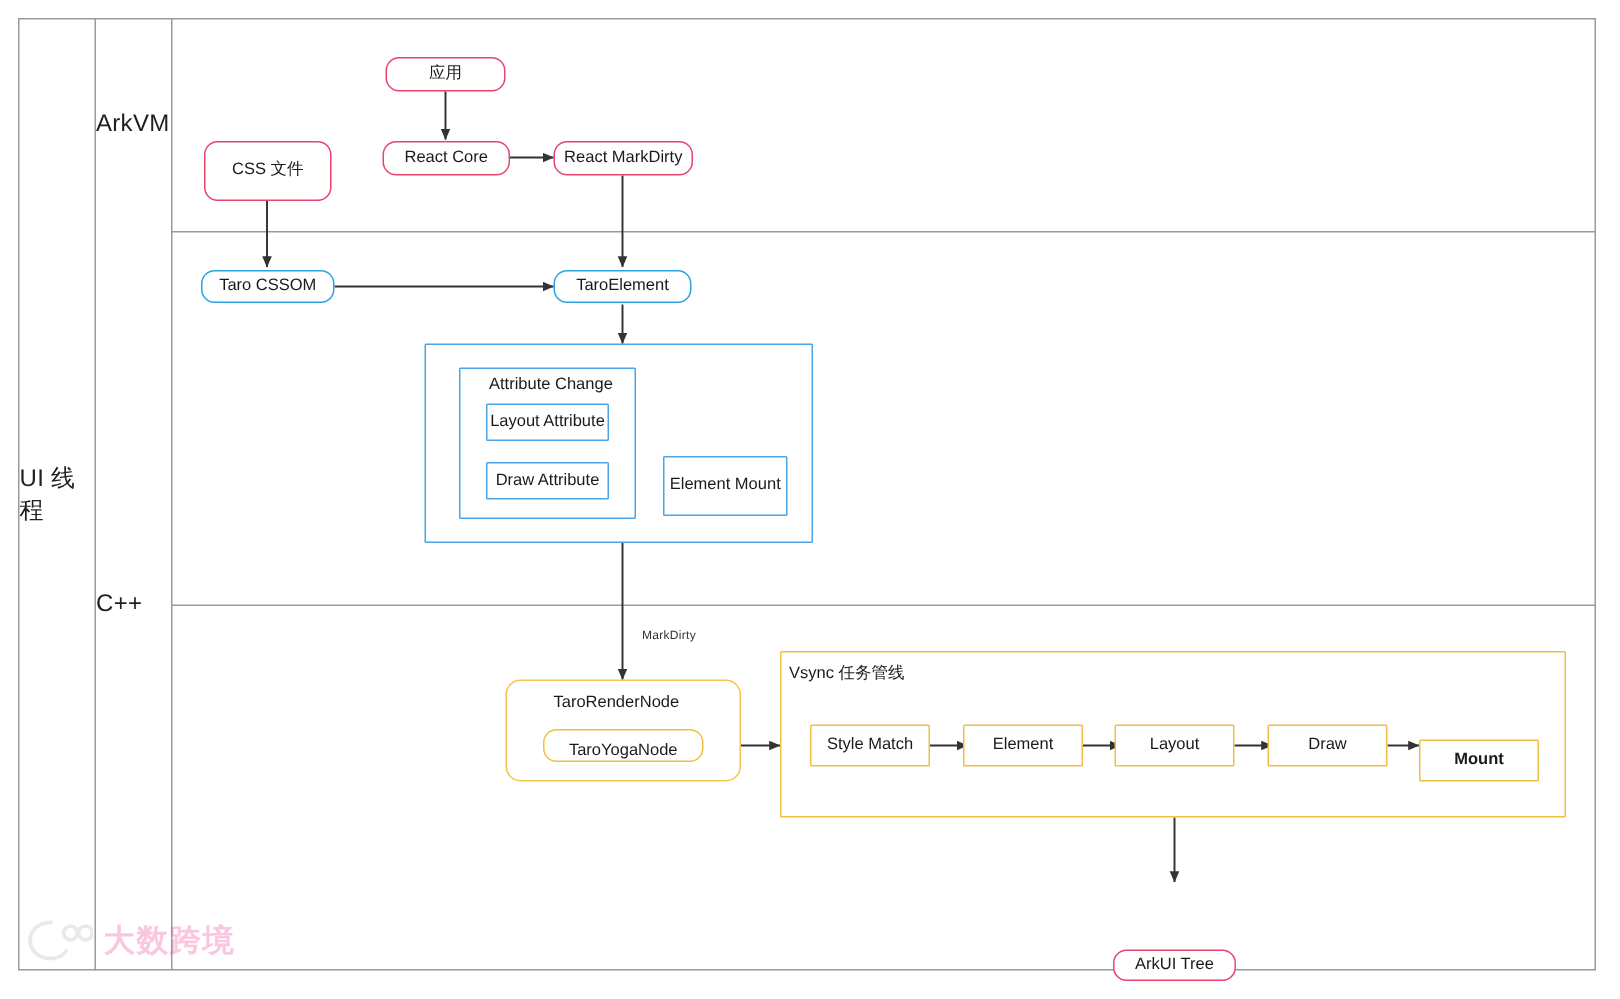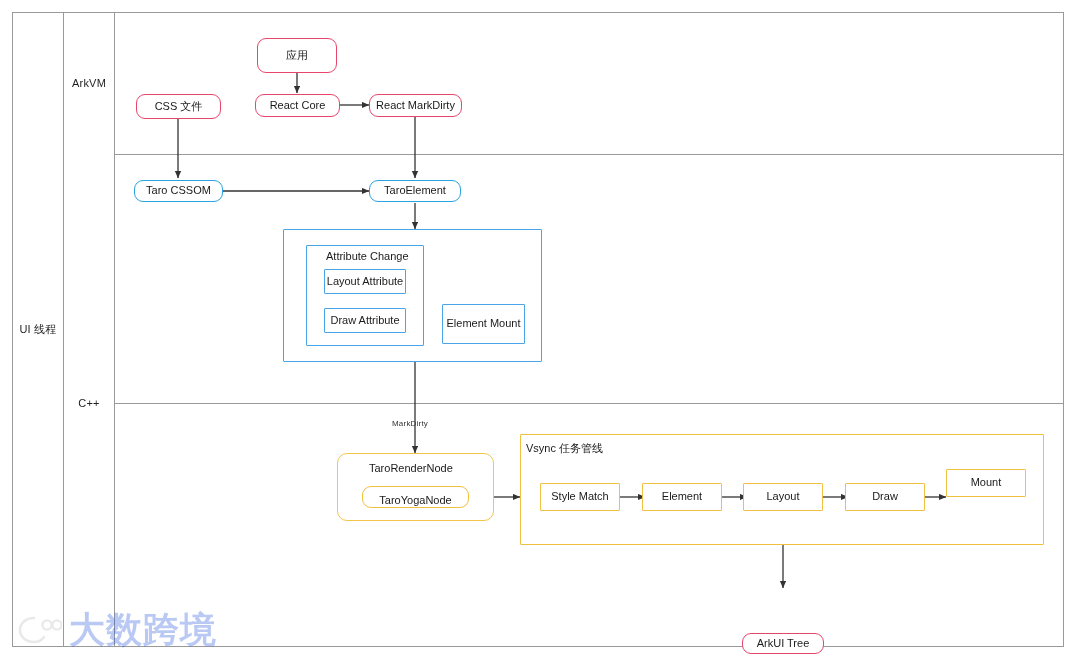--- a/index.html
+++ b/index.html
@@ -32,22 +32,22 @@
   }
   .vline {
     width: 0; border-left: 1px solid #9a9a9a;
   }
   .hline {
     height: 0; border-top: 1px solid #9a9a9a;
   }
   .lane-label {
     display: flex;
     align-items: center;
-    justify-content: center;
-    font-size: 11px;
+    justify-content: flex-start;
+    font-size: 16px;
     color: #1f1f1f;
     letter-spacing: .2px;
   }
 
   
   .node {
     display: flex;
     align-items: center;
     justify-content: center;
     text-align: center;
@@ -89,40 +89,41 @@
     white-space: nowrap;
   }
 
   
   .edge-label {
     position: absolute;
     font-size: 8px;
     color: #333;
     white-space: nowrap;
     letter-spacing: .2px;
+    margin-left: 36px;
   }
   svg.wires {
     position: absolute;
     left: 0; top: 0;
     width: 1080px; height: 666px;
     pointer-events: none;
   }
 
   
   .watermark {
     left: 18px; top: 612px;
     display: flex;
     align-items: center;
     gap: 7px;
     opacity: .30;
   }
   .wm-text {
-    font-size: 36px;
+    font-size: 21px;
     font-weight: bold;
-    color: #1d4ed8;
+    color: #ec4899;
     letter-spacing: 1px;
     line-height: 1;
   }
 </style>
 </head>
 <body>
 
 <div id="canvas">
 
   <div class="abs frame"></div>
@@ -171,25 +172,25 @@
       <path d="M722,497 L747,497"></path>
       <path d="M823,497 L848,497"></path>
       <path d="M925,497 L946,497"></path>
 
       <path d="M783,545 L783,588"></path>
     </g>
   </svg>
 
   <div class="edge-label" style="left:392px; top:419px;">MarkDirty</div>
 
-  <div class="abs node pill" style="left:257px; top:38px; width:80px; height:35px;">
+  <div class="abs node pill" style="left:257px; top:38px; width:80px; height:23px;">
     <span>应用</span>
   </div>
 
-  <div class="abs node pill" style="left:136px; top:94px; width:85px; height:25px;">
+  <div class="abs node pill" style="left:136px; top:94px; width:85px; height:40px;">
     <span>CSS 文件</span>
   </div>
 
   <div class="abs node pill" style="left:255px; top:94px; width:85px; height:23px;">
     <span>React Core</span>
   </div>
 
   <div class="abs node pill" style="left:369px; top:94px; width:93px; height:23px;">
     <span>React MarkDirty</span>
   </div>
@@ -234,21 +235,21 @@
   </div>
   <div class="abs node rect-yellow" style="left:642px; top:483px; width:80px; height:28px;">
     <span>Element</span>
   </div>
   <div class="abs node rect-yellow" style="left:743px; top:483px; width:80px; height:28px;">
     <span>Layout</span>
   </div>
   <div class="abs node rect-yellow" style="left:845px; top:483px; width:80px; height:28px;">
     <span>Draw</span>
   </div>
-  <div class="abs node rect-yellow" style="left:946px; top:469px; width:80px; height:28px;">
+  <div class="abs node rect-yellow" style="left:946px; top:493px; width:80px; height:28px;font-weight:bold;">
     <span>Mount</span>
   </div>
 
   <div class="abs node pill" style="left:742px; top:589px; width:82px; height:21px;margin-top:44px;">
     <span>ArkUI Tree</span>
   </div>
 
   <div class="abs watermark">
     <svg width="44" height="30" viewBox="0 0 44 30">
       <path d="M16,3 C7,3 2,9 2,15 C2,21 7,27 16,27 C20,27 24,25 26,22" fill="none" stroke="#b9b9b9" stroke-width="2.6" stroke-linecap="round"></path>

